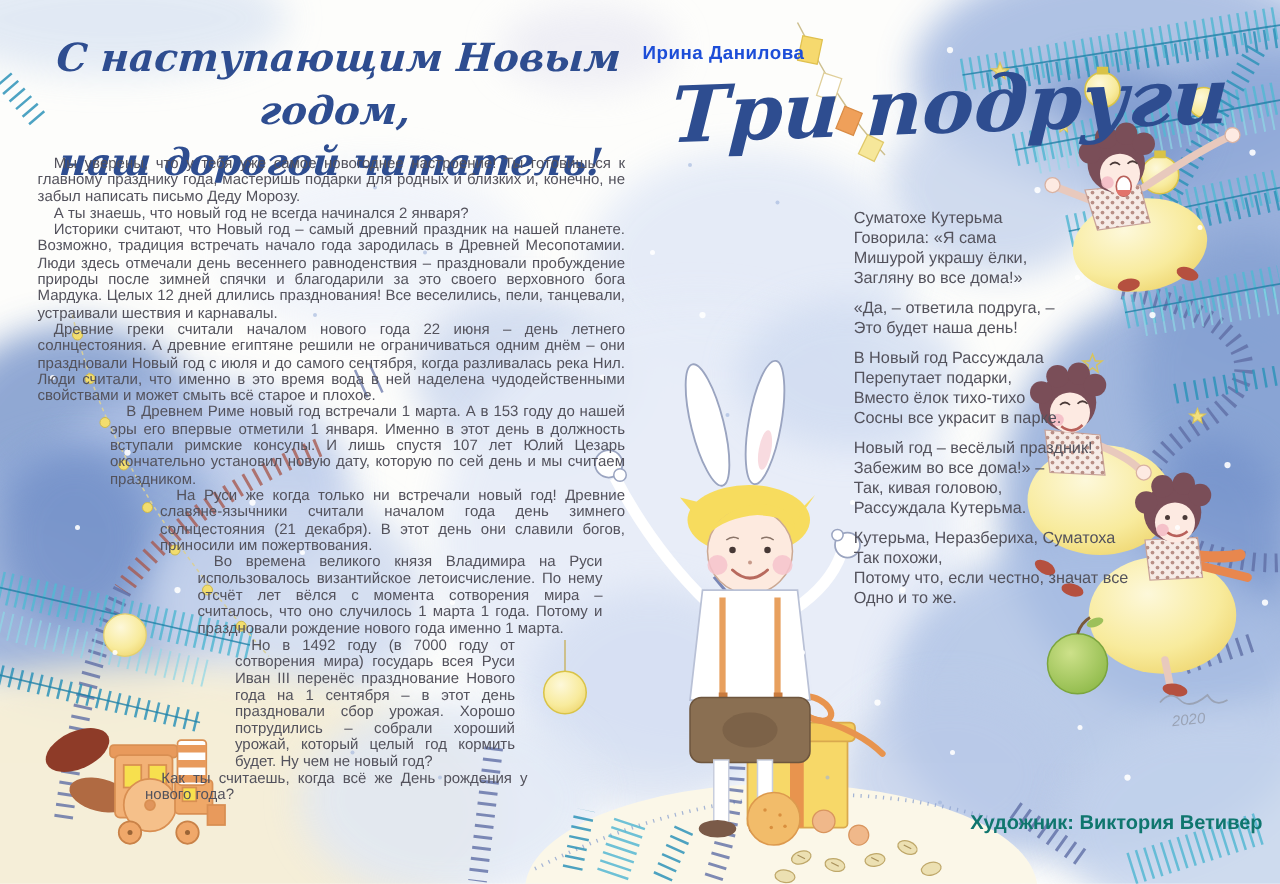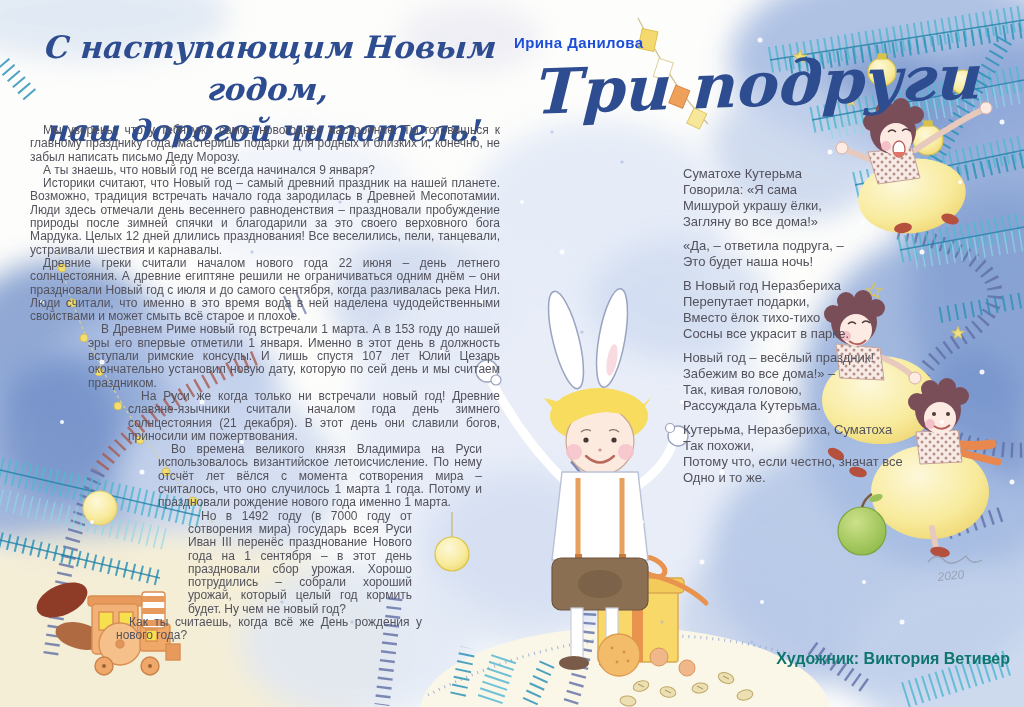--- a/index.html
+++ b/index.html
@@ -397,41 +397,41 @@
   </g>
 </svg>
 
 <div class="txt script l-title">
   <div class="t1">С наступающим Новым годом,</div>
   <div class="t2">наш дорогой читатель!</div>
 </div>
 
 <div class="txt l-col">
   <p class="p1">Мы уверены, что у тебя уже самое новогоднее настроение! Ты готовишься к главному празднику года, мастеришь подарки для родных и близких и, конечно, не забыл написать письмо Деду Морозу.</p>
-  <p class="p2">А ты знаешь, что новый год не всегда начинался 9 января?</p>
+  <p class="p2">А ты знаешь, что новый год не всегда начинался 2 января?</p>
   <p class="p3">Историки считают, что Новый год – самый древний праздник на нашей планете. Возможно, традиция встречать начало года зародилась в Древней Месопотамии. Люди здесь отмечали день весеннего равноденствия – праздновали пробуждение природы после зимней спячки и благодарили за это своего верховного бога Мардука. Целых 12 дней длились празднования! Все веселились, пели, танцевали, устраивали шествия и карнавалы.</p>
   <p class="p4">Древние греки считали началом нового года 22 июня – день летнего солнцестояния. А древние египтяне решили не ограничиваться одним днём – они праздновали Новый год с июля и до самого сентября, когда разливалась река Нил. Люди считали, что именно в это время вода в ней наделена чудодейственными свойствами и может смыть всё старое и плохое.</p>
   <p class="p5">В Древнем Риме новый год встречали 1 марта. А в 153 году до нашей эры его впервые отметили 1 января. Именно в этот день в должность вступали римские консулы. И лишь спустя 107 лет Юлий Цезарь окончательно установил новую дату, которую по сей день и мы считаем праздником.</p>
   <p class="p6">На Руси же когда только ни встречали новый год! Древние славяне-язычники считали началом года день зимнего солнцестояния (21 декабря). В этот день они славили богов, приносили им пожертвования.</p>
   <p class="p7">Во времена великого князя Владимира на Руси использовалось византийское летоисчисление. По нему отсчёт лет вёлся с момента сотворения мира – считалось, что оно случилось 1 марта 1 года. Потому и праздновали рождение нового года именно 1 марта.</p>
   <p class="p8">Но в 1492 году (в 7000 году от сотворения мира) государь всея Руси Иван III перенёс празднование Нового года на 1 сентября – в этот день праздновали сбор урожая. Хорошо потрудились – собрали хороший урожай, который целый год кормить будет. Ну чем не новый год?</p>
   <p class="p10">Как ты считаешь, когда всё же День рождения у нового года?</p>
 </div>
 
 <div class="txt byline">Ирина Данилова</div>
 <div class="txt script r-title">Три подруги</div>
 
 <div class="txt poem">
   <div class="stanza">Суматохе Кутерьма
 Говорила: «Я сама
 Мишурой украшу ёлки,
 Загляну во все дома!»</div>
   <div class="stanza">«Да, – ответила подруга, –
-Это будет наша ночь!</div>
-  <div class="stanza">В Новый год Неразбериха
+Это будет наша день!</div>
+  <div class="stanza">В Новый год Рассуждала
 Перепутает подарки,
 Вместо ёлок тихо-тихо
 Сосны все украсит в парке.</div>
   <div class="stanza">Новый год – весёлый праздник!
 Забежим во все дома!» –
 Так, кивая головою,
 Рассуждала Кутерьма.</div>
   <div class="stanza">Кутерьма, Неразбериха, Суматоха
 Так похожи,
 Потому что, если честно, значат все

